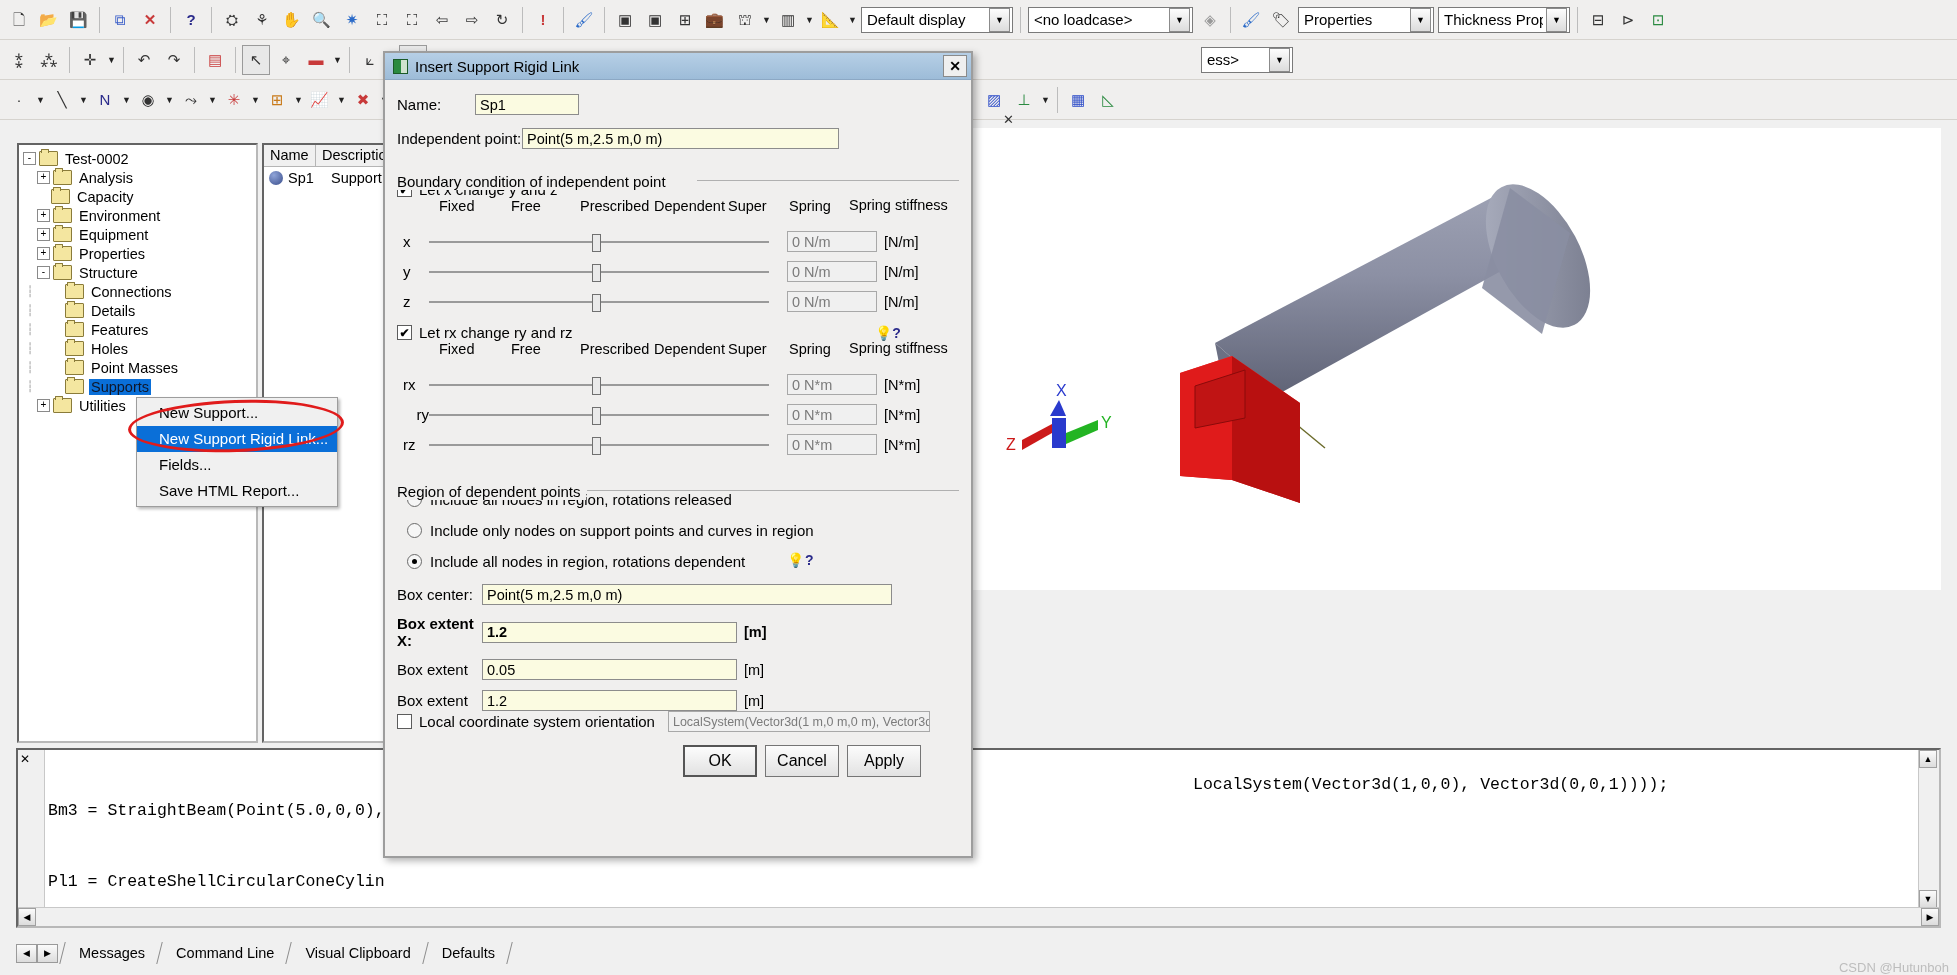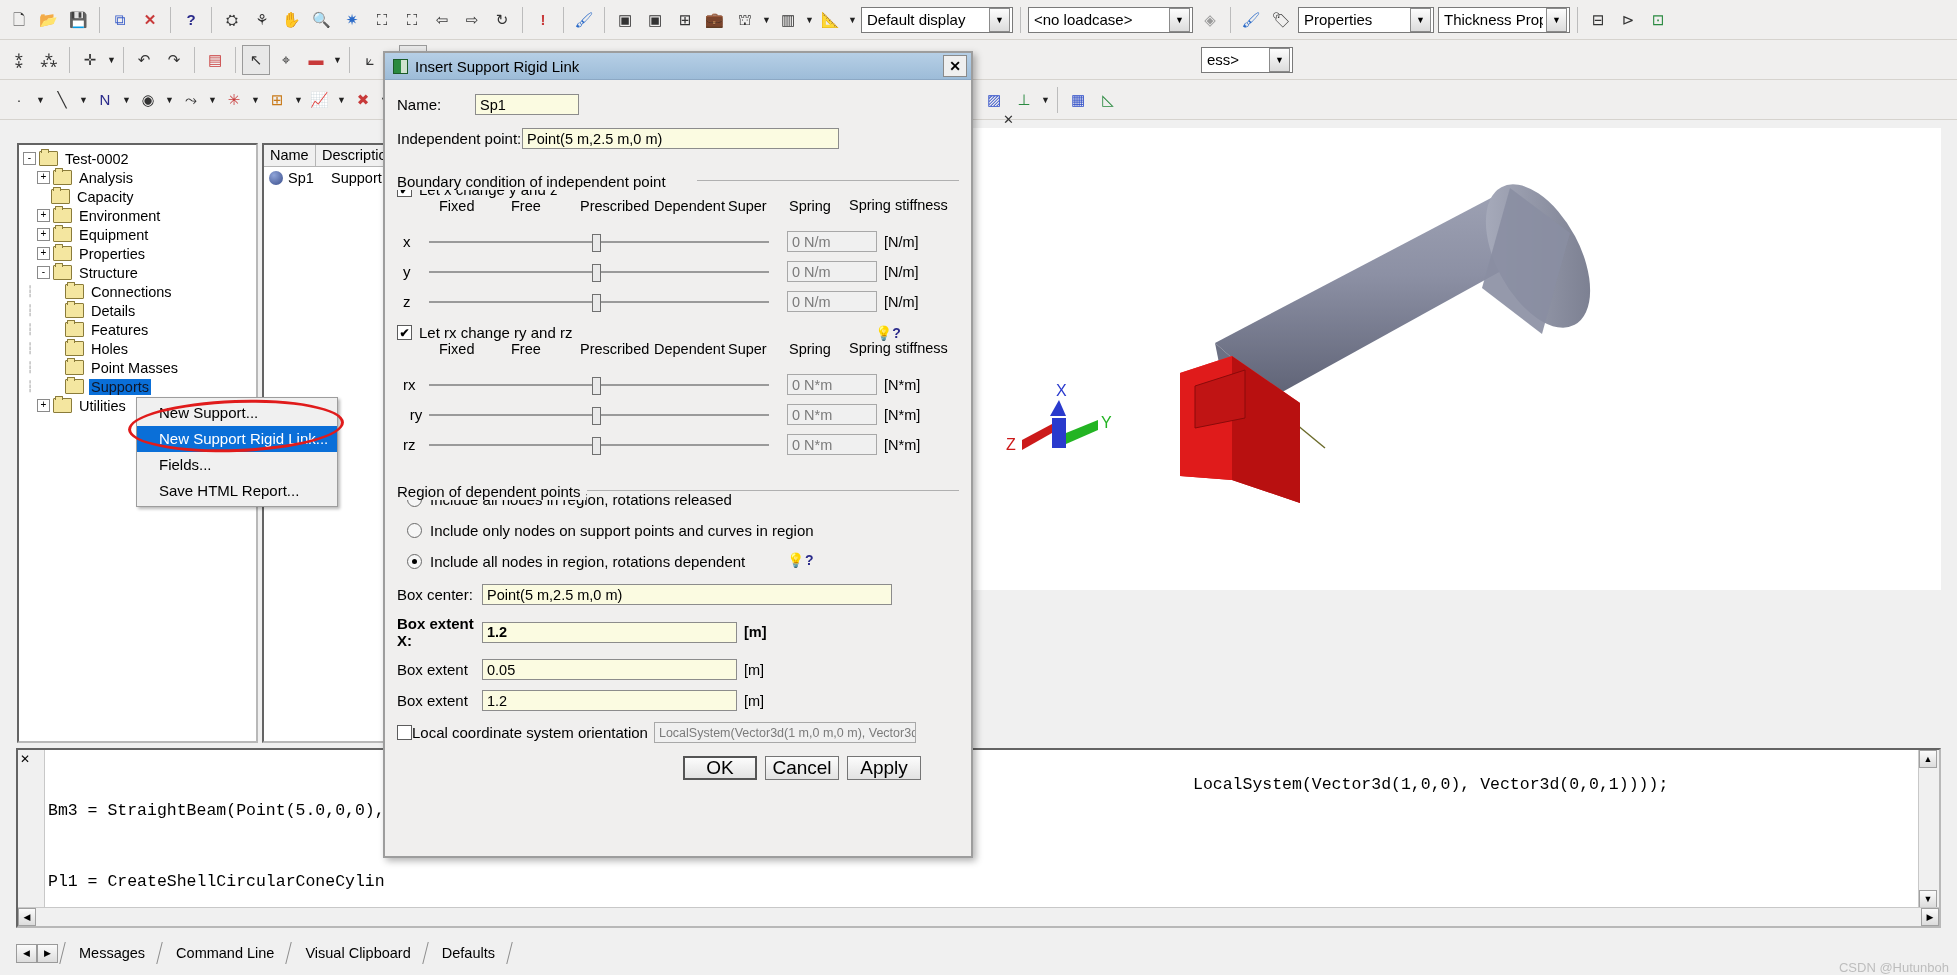--- a/index.html
+++ b/index.html
@@ -150,22 +150,22 @@
   .slider{position:relative;height:18px;flex:1;}
   .slider .track{position:absolute;left:0;right:0;top:8px;height:2px;background:#9a9a9a;}
   .slider .thumb{position:absolute;top:1px;width:7px;height:16px;background:#eaeaea;border:1px solid #707070;}
 
   .unit{font-size:14.5px;width:46px;padding-left:7px;}
   .helpicon{width:17px;height:17px;font-size:14px;color:#c9a227;display:flex;align-items:center;
     justify-content:center;font-weight:bold;}
   .helpicon i{font-style:normal;color:#2a2a8a;}
 
   .dlgbtn{
-    width:74px;height:24px;border:1px solid #757575;background:linear-gradient(#fcfcfc,#e2e2e2);
-    font-size:19px;display:flex;align-items:center;justify-content:center;box-sizing:border-box;
+    width:74px;height:32px;border:1px solid #757575;background:linear-gradient(#fcfcfc,#e2e2e2);
+    font-size:16px;display:flex;align-items:center;justify-content:center;box-sizing:border-box;
   }
   .dlgbtn.def{border:2px solid #555;}
 
   .watermark{position:absolute;right:8px;bottom:0px;font-size:13px;color:#bdbdbd;}
 </style>
 </head>
 <body>
 
 <div class="app">
 
@@ -578,21 +578,21 @@
             <div class="row" style="margin-bottom: 9px;">
               <span class="lbl" style="width:26px;text-align:left;padding-left:6px">rx</span>
               <div class="slider" style="max-width:340px">
                 <div class="track"></div>
                 <div class="thumb" style="left:48%"></div>
               </div>
               <div class="fld gray" style="width:90px;margin-left:18px">0 N*m</div>
               <span class="unit">[N*m]</span>
             </div>
             <div class="row" style="margin-bottom: 9px;">
-              <span class="lbl" style="width:26px;text-align:center;padding-left:6px">ry</span>
+              <span class="lbl" style="width:26px;text-align:right;padding-left:6px">ry</span>
               <div class="slider" style="max-width:340px">
                 <div class="track"></div>
                 <div class="thumb" style="left:48%"></div>
               </div>
               <div class="fld gray" style="width:90px;margin-left:18px">0 N*m</div>
               <span class="unit">[N*m]</span>
             </div>
             <div class="row" style="margin-bottom: 9px;">
               <span class="lbl" style="width:26px;text-align:left;padding-left:6px">rz</span>
               <div class="slider" style="max-width:340px">
@@ -643,21 +643,21 @@
             <div class="fld" style="width:255px">0.05</div>
             <span class="unit">[m]</span>
           </div>
           <div class="row" style="margin-top: 10px;">
             <span class="lbl" style="width:85px">Box extent</span>
             <div class="fld" style="width:255px">1.2</div>
             <span class="unit">[m]</span>
           </div>
         </div>
 
-      <div class="row" style="margin-top:11px;">
+      <div class="row" style="gap:7px">
         <span class="chk"></span>
         <span class="lbl">Local coordinate system orientation</span>
         <div class="fld gray" style="width:262px;margin-left:6px;font-size:12.5px">LocalSystem(Vector3d(1 m,0 m,0 m), Vector3d(0 m,0 m,1 m))</div>
       </div>
 
       <div class="row" style="margin-top:13px;justify-content:flex-end;gap:8px;padding-right:38px">
         <div class="dlgbtn def">OK</div>
         <div class="dlgbtn">Cancel</div>
         <div class="dlgbtn">Apply</div>
       </div>

